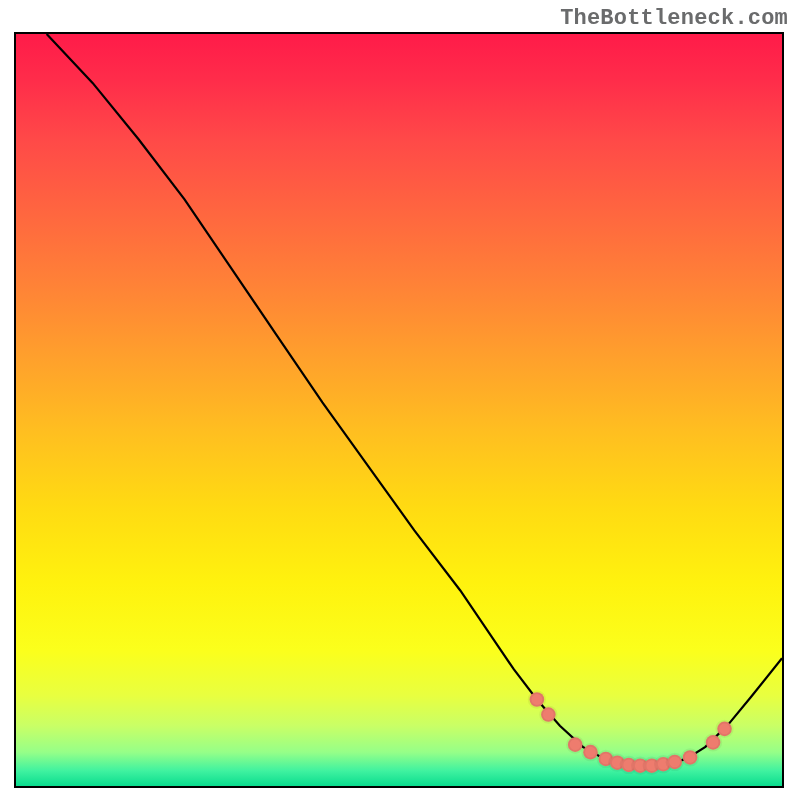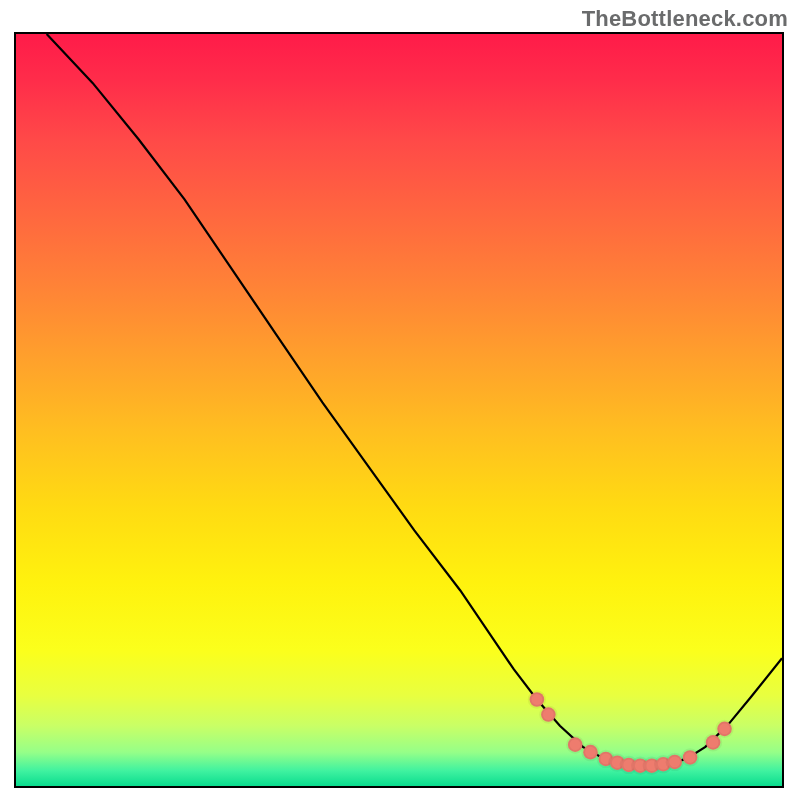--- a/index.html
+++ b/index.html
@@ -8,21 +8,21 @@
     width: 800px;
     height: 800px;
     overflow: hidden;
     background: #ffffff;
     position: relative;
   }
   .watermark {
     position: absolute;
     top: 6px;
     right: 12px;
-    font-family: Liberation Sans, sans-serif;
+    font-family: Liberation Mono, monospace;
     font-size: 22px;
     font-weight: 600;
     color: #6a6b6c;
     letter-spacing: 0.2px;
     z-index: 10;
   }
   .plot-frame {
     position: absolute;
     left: 14px;
     top: 32px;

